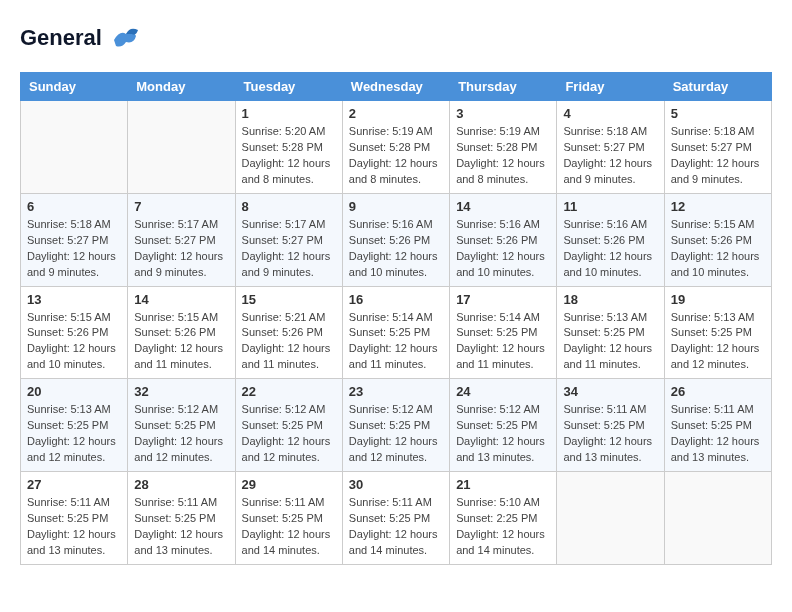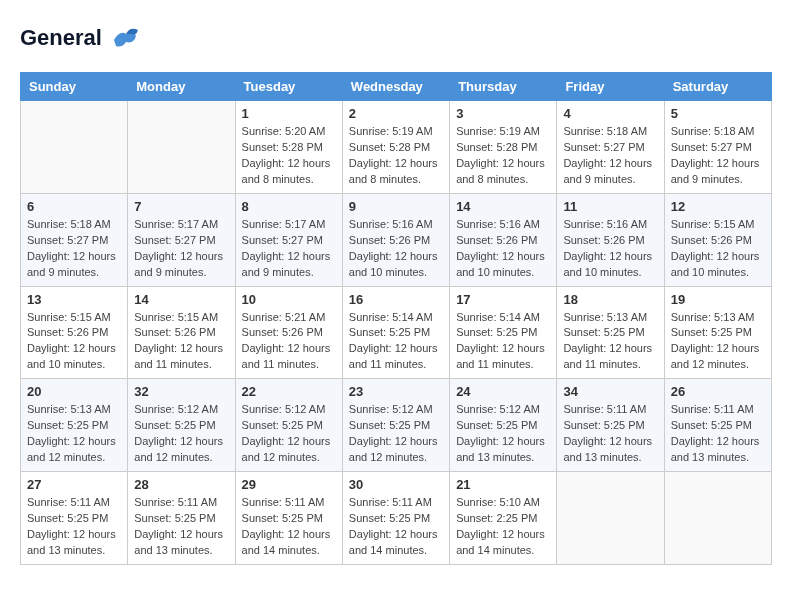--- a/index.html
+++ b/index.html
@@ -220,21 +220,21 @@
 and 10 minutes.</div>
         </td>
         <td>
           <span class="day-number">14</span>
           <div class="day-info">Sunrise: 5:15 AM
 Sunset: 5:26 PM
 Daylight: 12 hours
 and 11 minutes.</div>
         </td>
         <td>
-          <span class="day-number">10</span>
+          <span class="day-number">15</span>
           <div class="day-info">Sunrise: 5:21 AM
 Sunset: 5:26 PM
 Daylight: 12 hours
 and 11 minutes.</div>
         </td>
         <td>
           <span class="day-number">16</span>
           <div class="day-info">Sunrise: 5:14 AM
 Sunset: 5:25 PM
 Daylight: 12 hours

